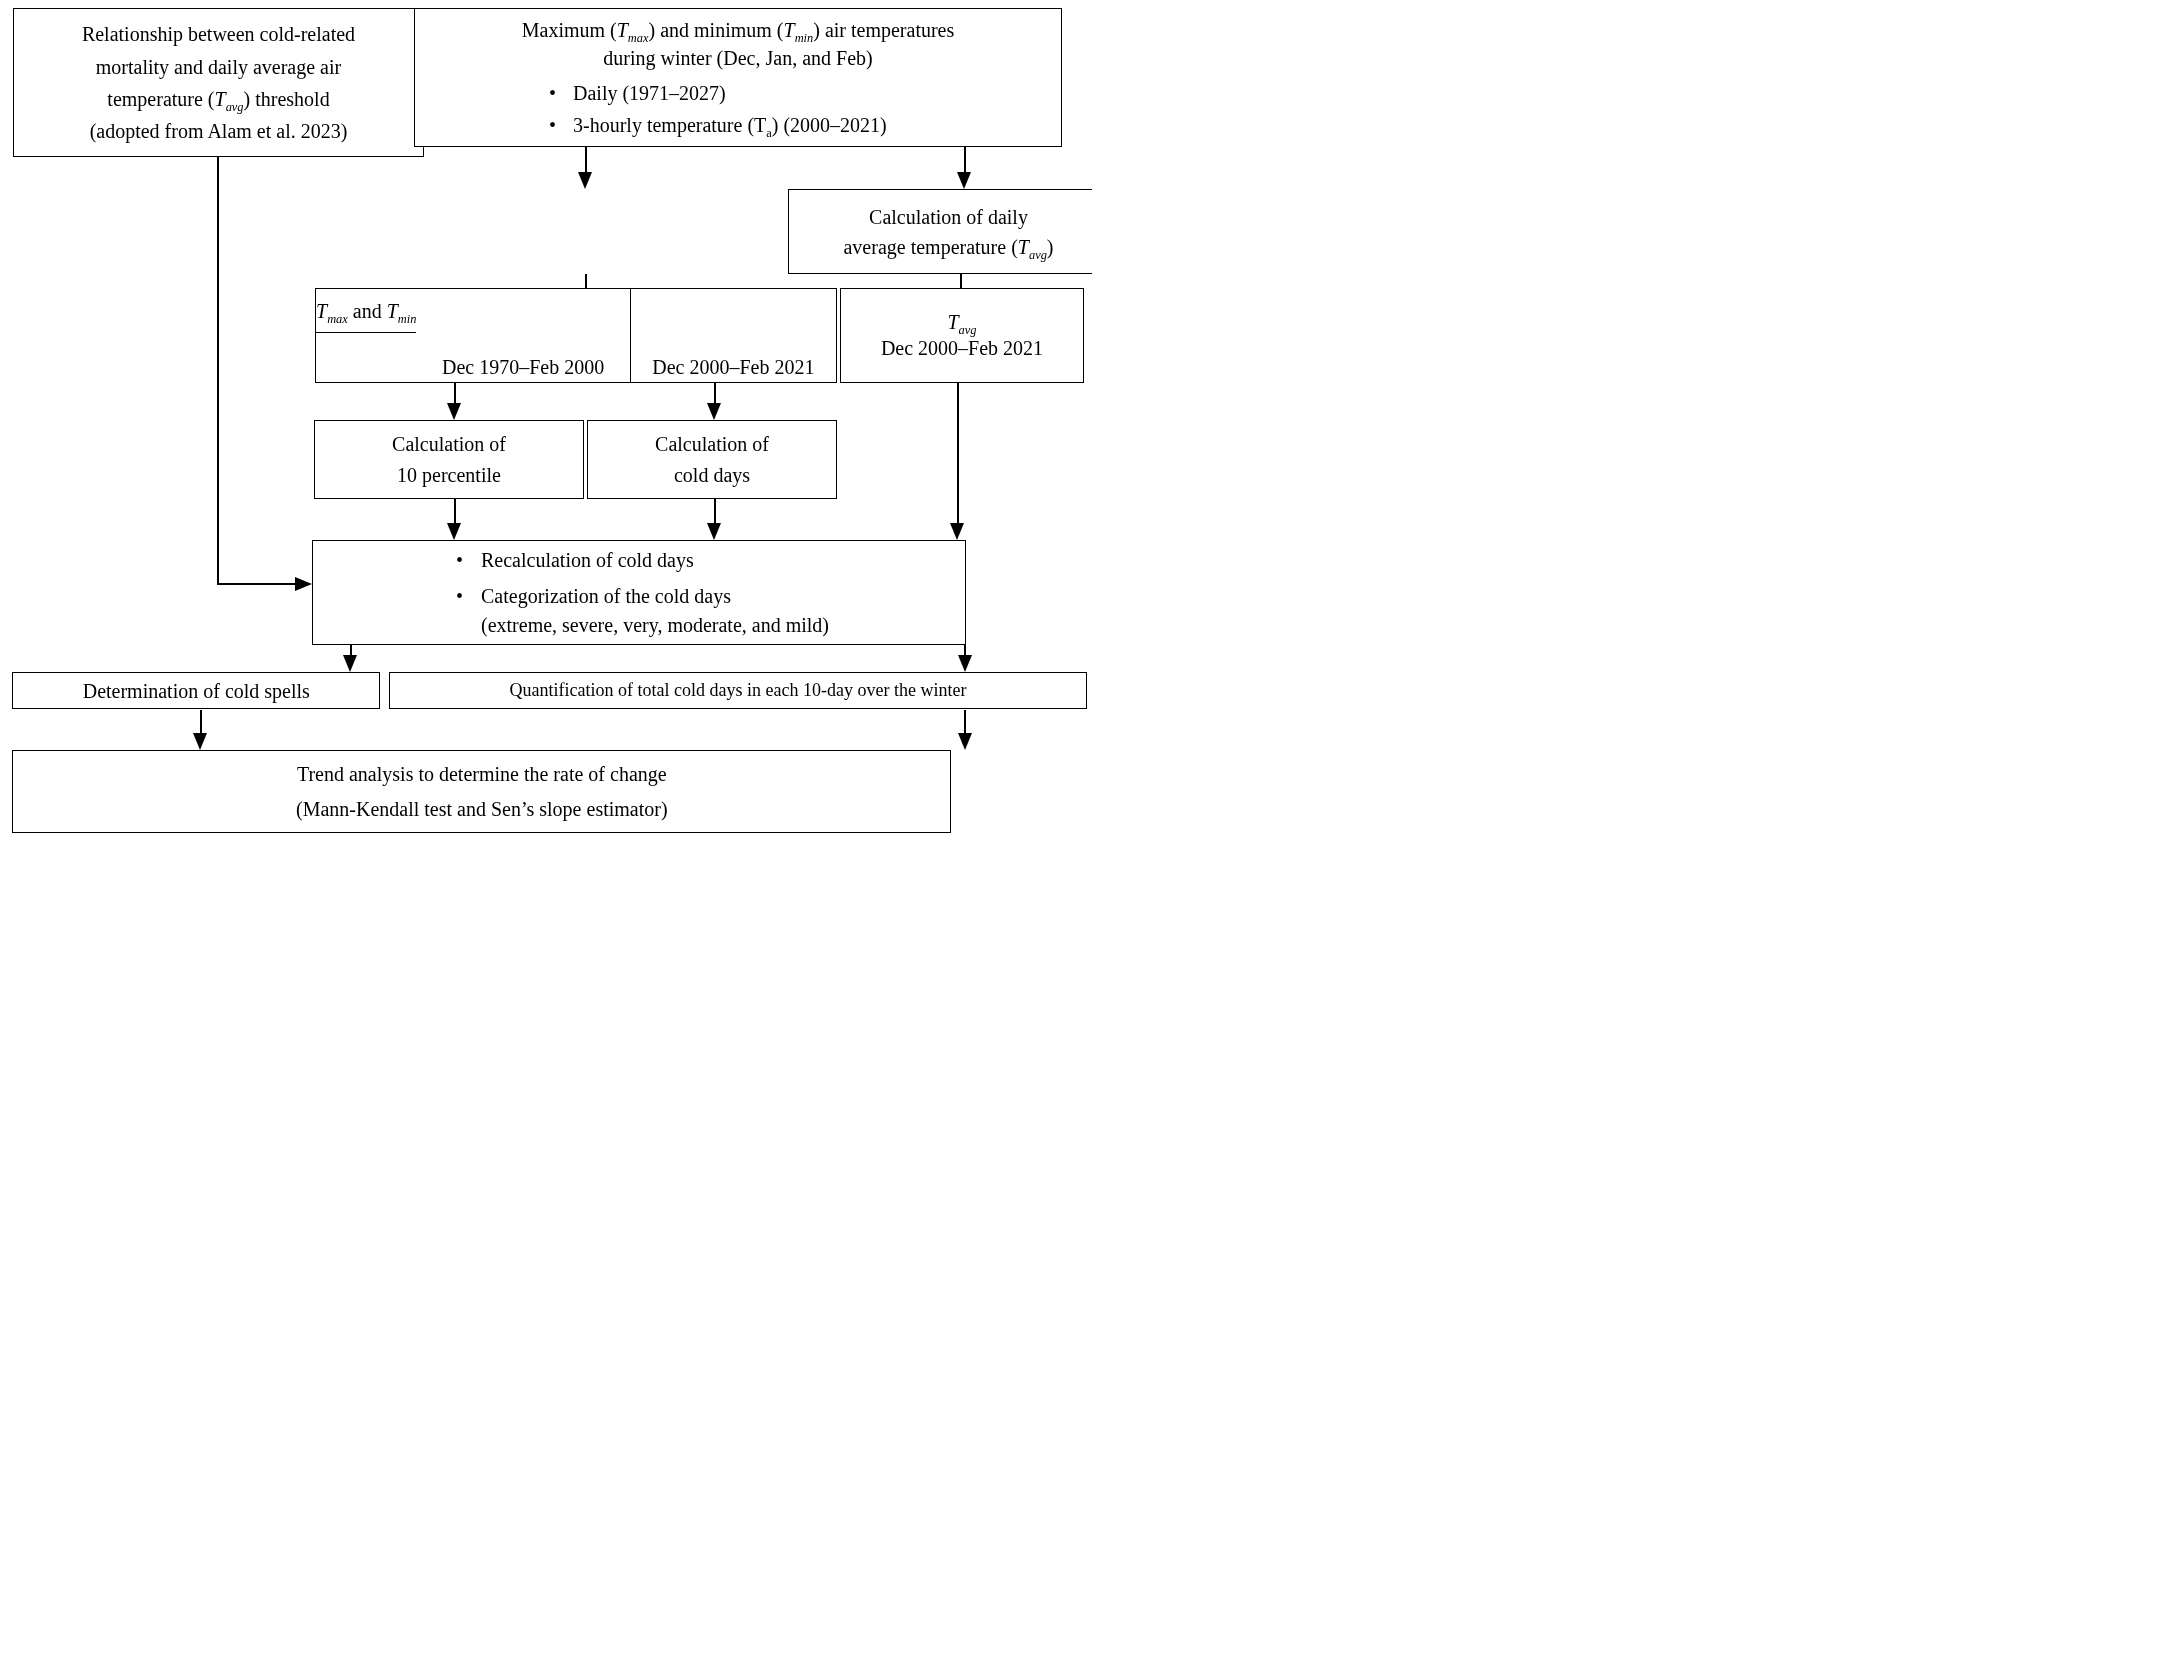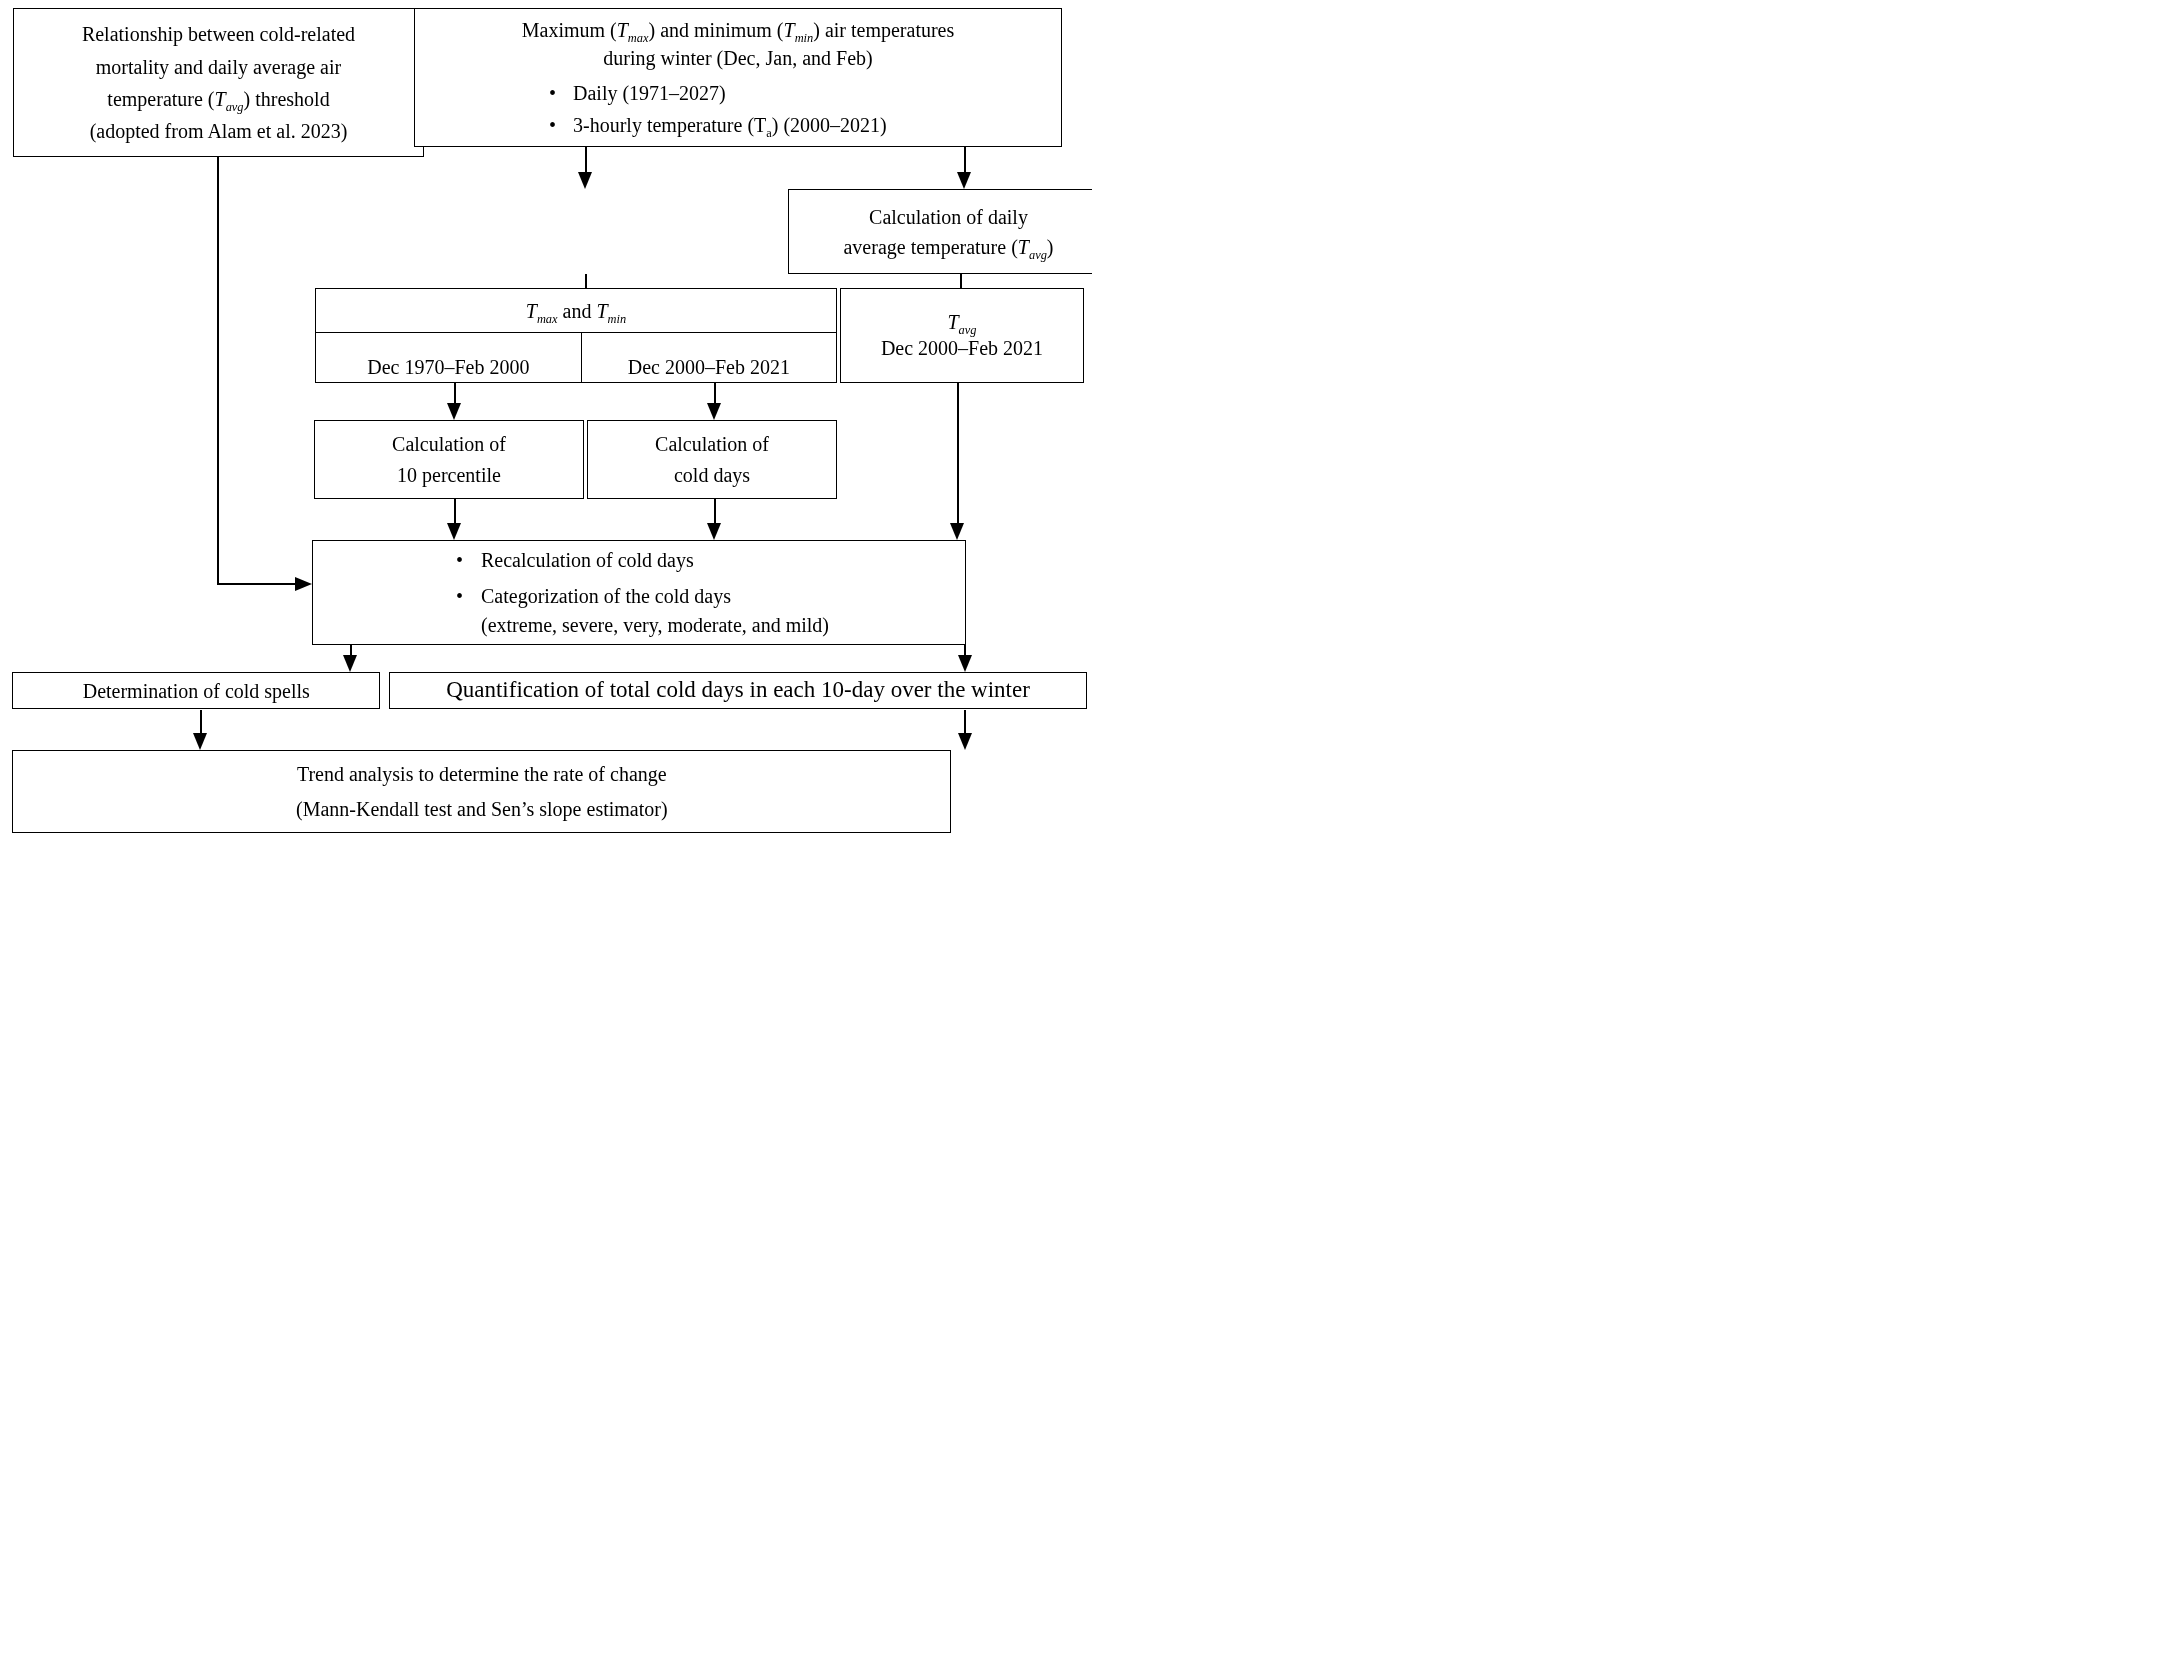--- a/index.html
+++ b/index.html
@@ -52,33 +52,33 @@
     border-bottom: 7.1px solid transparent;
     border-left: 17px solid #000000;
   }
   
   .n-a { left: 13px;  top: 8.4px;  width: 411px;  height: 149px; line-height: 1.62; }
   .n-b { left: 414px; top: 8.4px;  width: 648px; height: 139px; line-height: 1.42; }
   .n-b .bullets { margin-left: 134px; margin-top: 6.5px; row-gap: 3.9px; }
   .n-b .dot { margin-right: 17px; }
   .n-c { left: 429px;  top: 189px; width: 328px; height: 85px; }
   .n-d { left: 766px; top: 189px; width: 321px; height: 85px; margin-left: 22px; }
-  .n-e-wrap { left: 315px; top: 288px; width: 522px; height: 95px; padding: 0; flex-direction: column; align-items: stretch; justify-content: flex-start; }
+  .n-e-wrap { left: 315px; top: 288px; width: 522px; height: 95px; padding: 0; flex-direction: row; align-items: stretch; justify-content: flex-start; }
   .n-e-header { box-sizing: border-box; height: 44px; display: flex; align-items: center; justify-content: center; border-bottom: 1.9px solid #000; }
   .n-e-row { display: flex; flex: 1 1 auto; align-items: stretch; }
   .n-e-cell { flex: 1 1 50%; display: flex; align-items: flex-end; justify-content: center; }
   .n-e-cell-left { border-right: 1.9px solid #000; flex-basis: 52%; }
   .n-f { left: 840px; top: 288px; width: 244px; height: 95px; row-gap: 1.3px; line-height: 1.25; }
   .n-g1 { left: 314px;  top: 420px; width: 270px; height: 79px; line-height: 1.55; }
   .n-g2 { left: 587px;  top: 420px; width: 250px; height: 79px; line-height: 1.55; }
   .n-h { left: 312px; top: 540px; width: 654px; height: 105px; justify-content: center; line-height: 1.42; }
   .n-h .bullets { margin-left: 143px; row-gap: 7.8px; }
   .n-h .dot { margin-right: 18px; }
   .n-i { left: 12.3px;  top: 672px; width: 368px;  height: 37px; }
-  .n-j { left: 389px; top: 672px; width: 698px; height: 37px; font-size: 23px; align-items: center; }
+  .n-j { left: 389px; top: 672px; width: 698px; height: 37px; font-size: 18px; align-items: center; }
   .n-k { left: 12.3px;  top: 750px; width: 939px; height: 83px; row-gap: 11.6px; line-height: 1.2; }
 </style>
 </head>
 <body>
 
 <div class="canvas">
 
   <div class="box n-a">
       <div class="ln">Relationship between cold-related</div>
       <div class="ln">mortality and daily average air</div>

